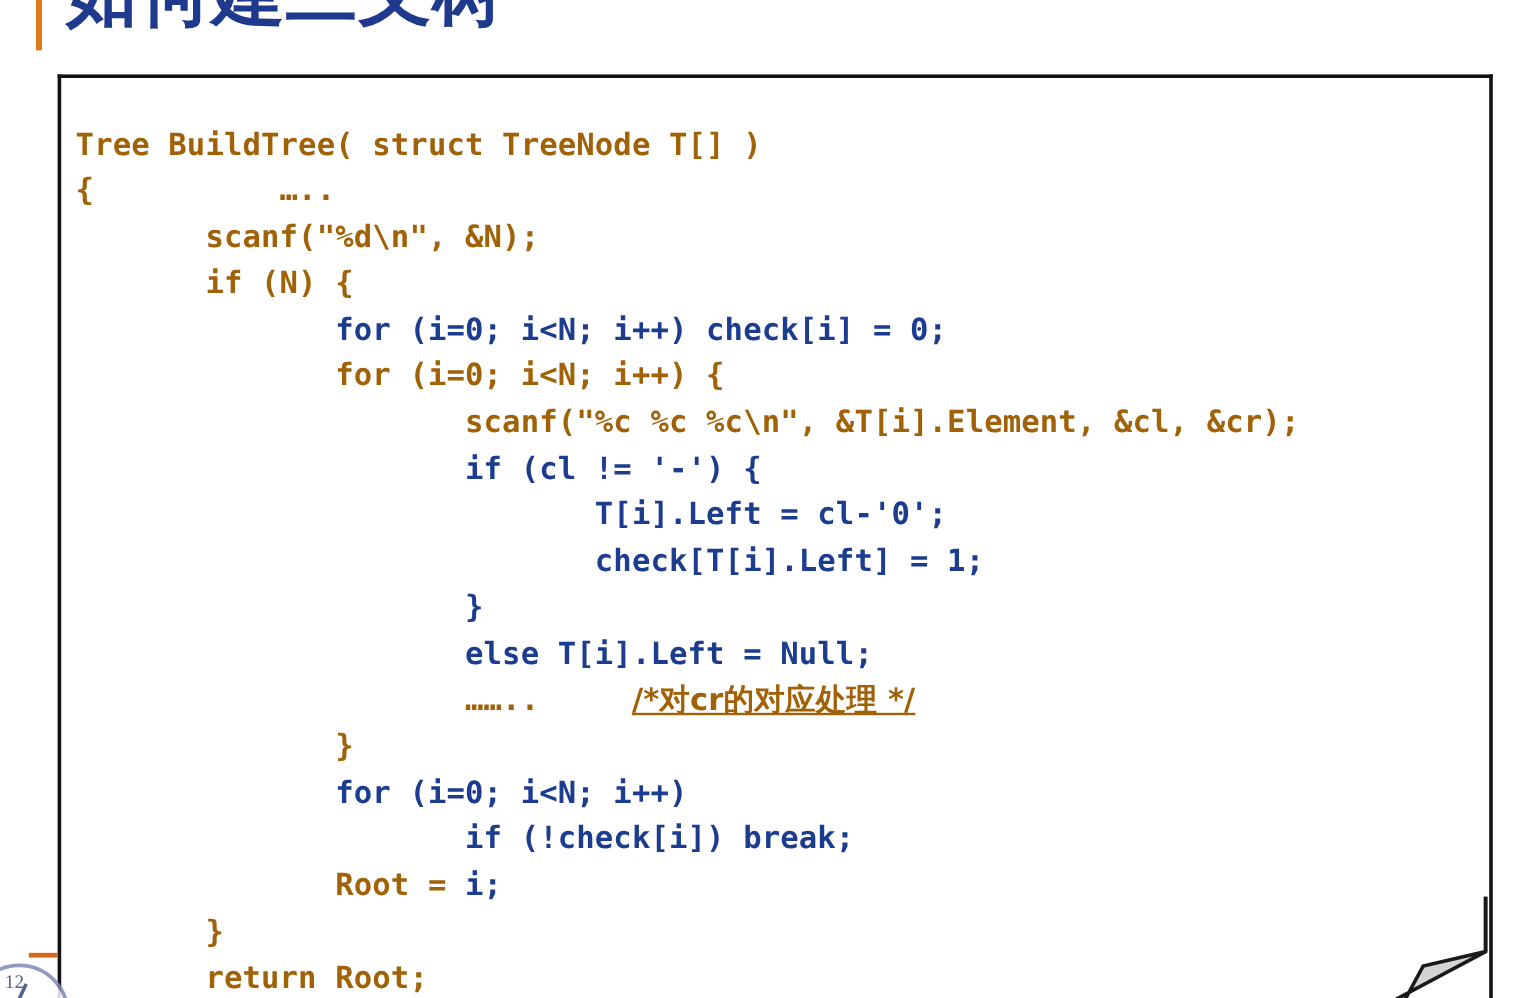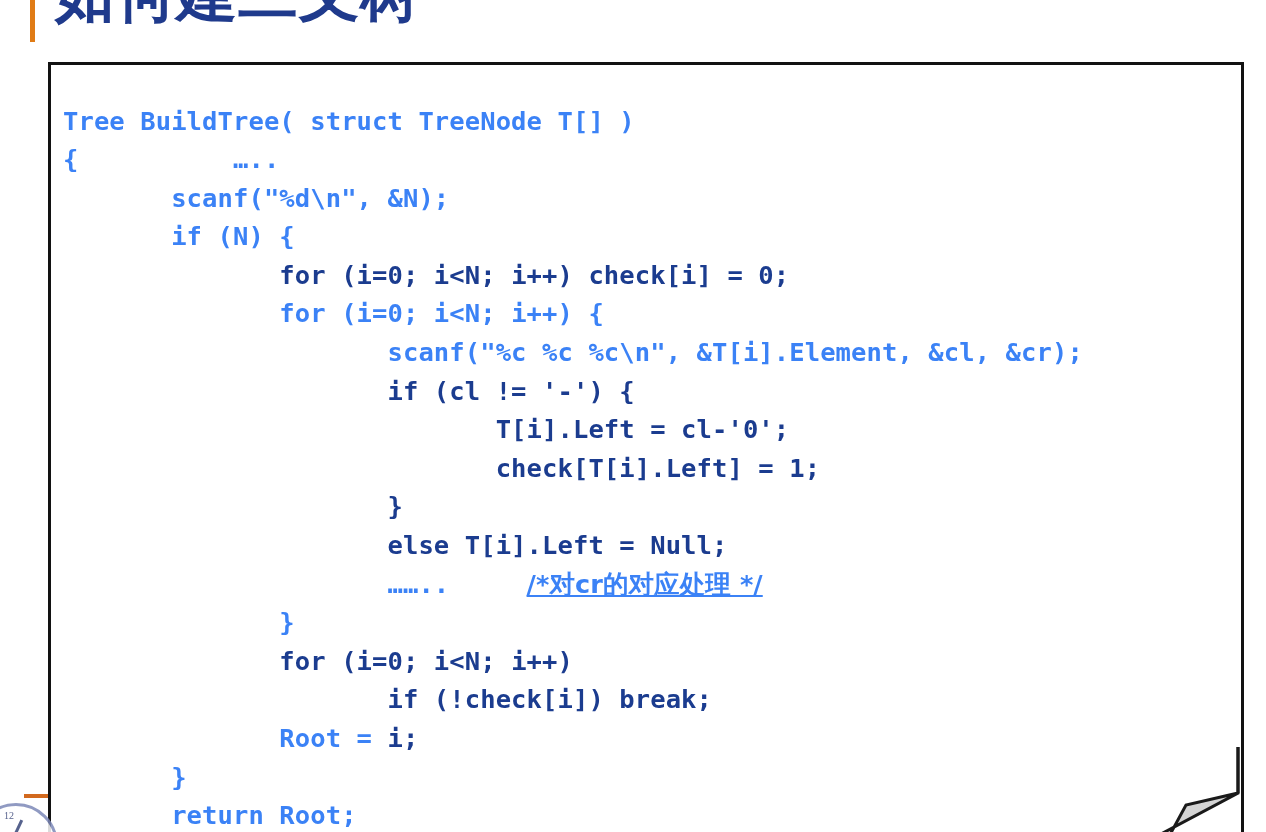--- a/index.html
+++ b/index.html
@@ -58,21 +58,21 @@
     font-weight: 700;
     line-height: 38.6px;
     white-space: pre;
     color: #000000;
     letter-spacing: 0.1px;
   }
   .code-line {
     white-space: pre;
     height: 38.6px;
   }
-  .tok-black { color: #3b82f6; margin-top: 44px; }
+  .tok-black { color: #a16207; margin-top: 44px; }
   .tok-blue  { color: #1B3C8F; }
   .tok-cjk   { font-family: "DejaVu Sans", "Liberation Sans", sans-serif; text-decoration: underline; }
 
   
   #orange-rule {
     position: absolute;
     left: 24px;
     top: 794px;
     width: 24px;
     height: 4px;
@@ -110,21 +110,21 @@
     width: 3px;
     height: 15px;
     background: #39477A;
     transform-origin: bottom center;
     transform: rotate(-60deg);
   }
   #clock-numeral {
     position: absolute;
     left: 27px;
     top: 4px;
-    font-size: 10px;
+    font-size: 16px;
     color: #39477A;
     font-family: "Liberation Serif", serif;
   }
   #page-fold {
     position: absolute;
     right: 0px;
     bottom: -10px;
     width: 140px;
     height: 95px;
     z-index: 6;

